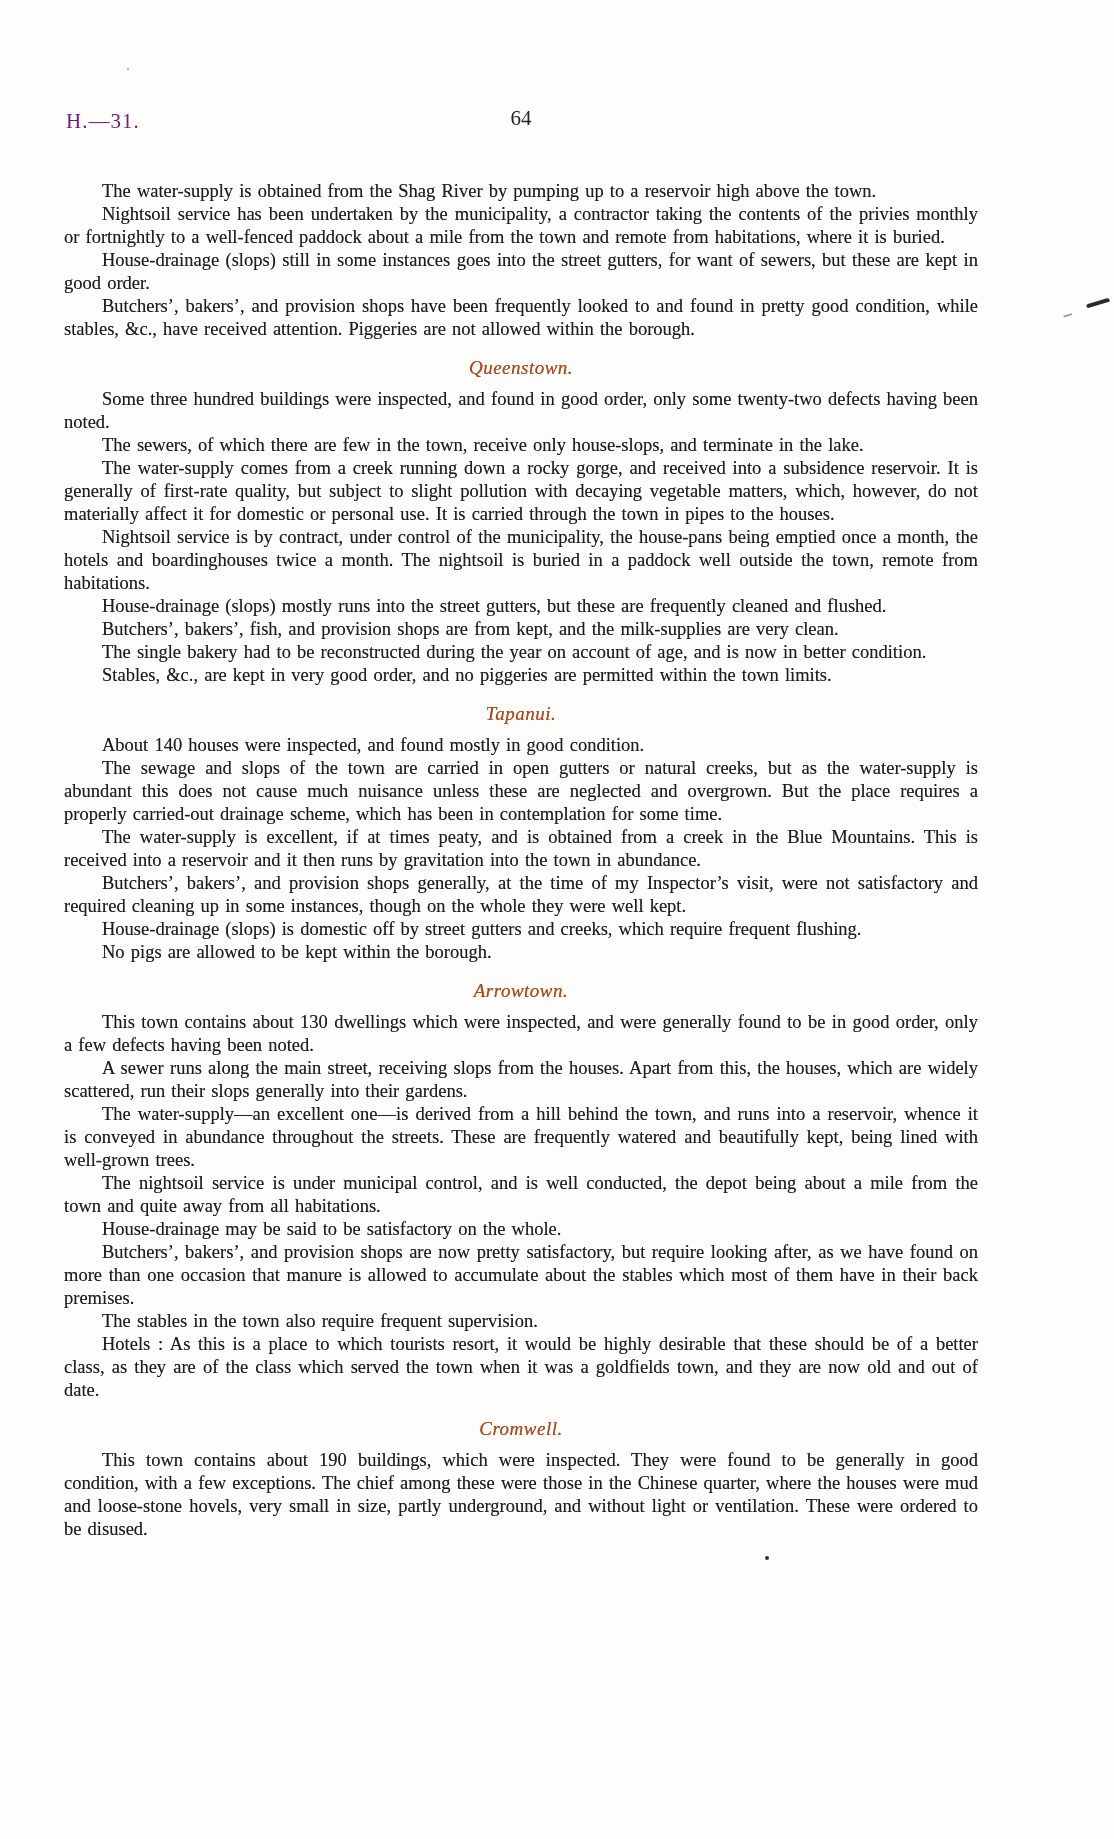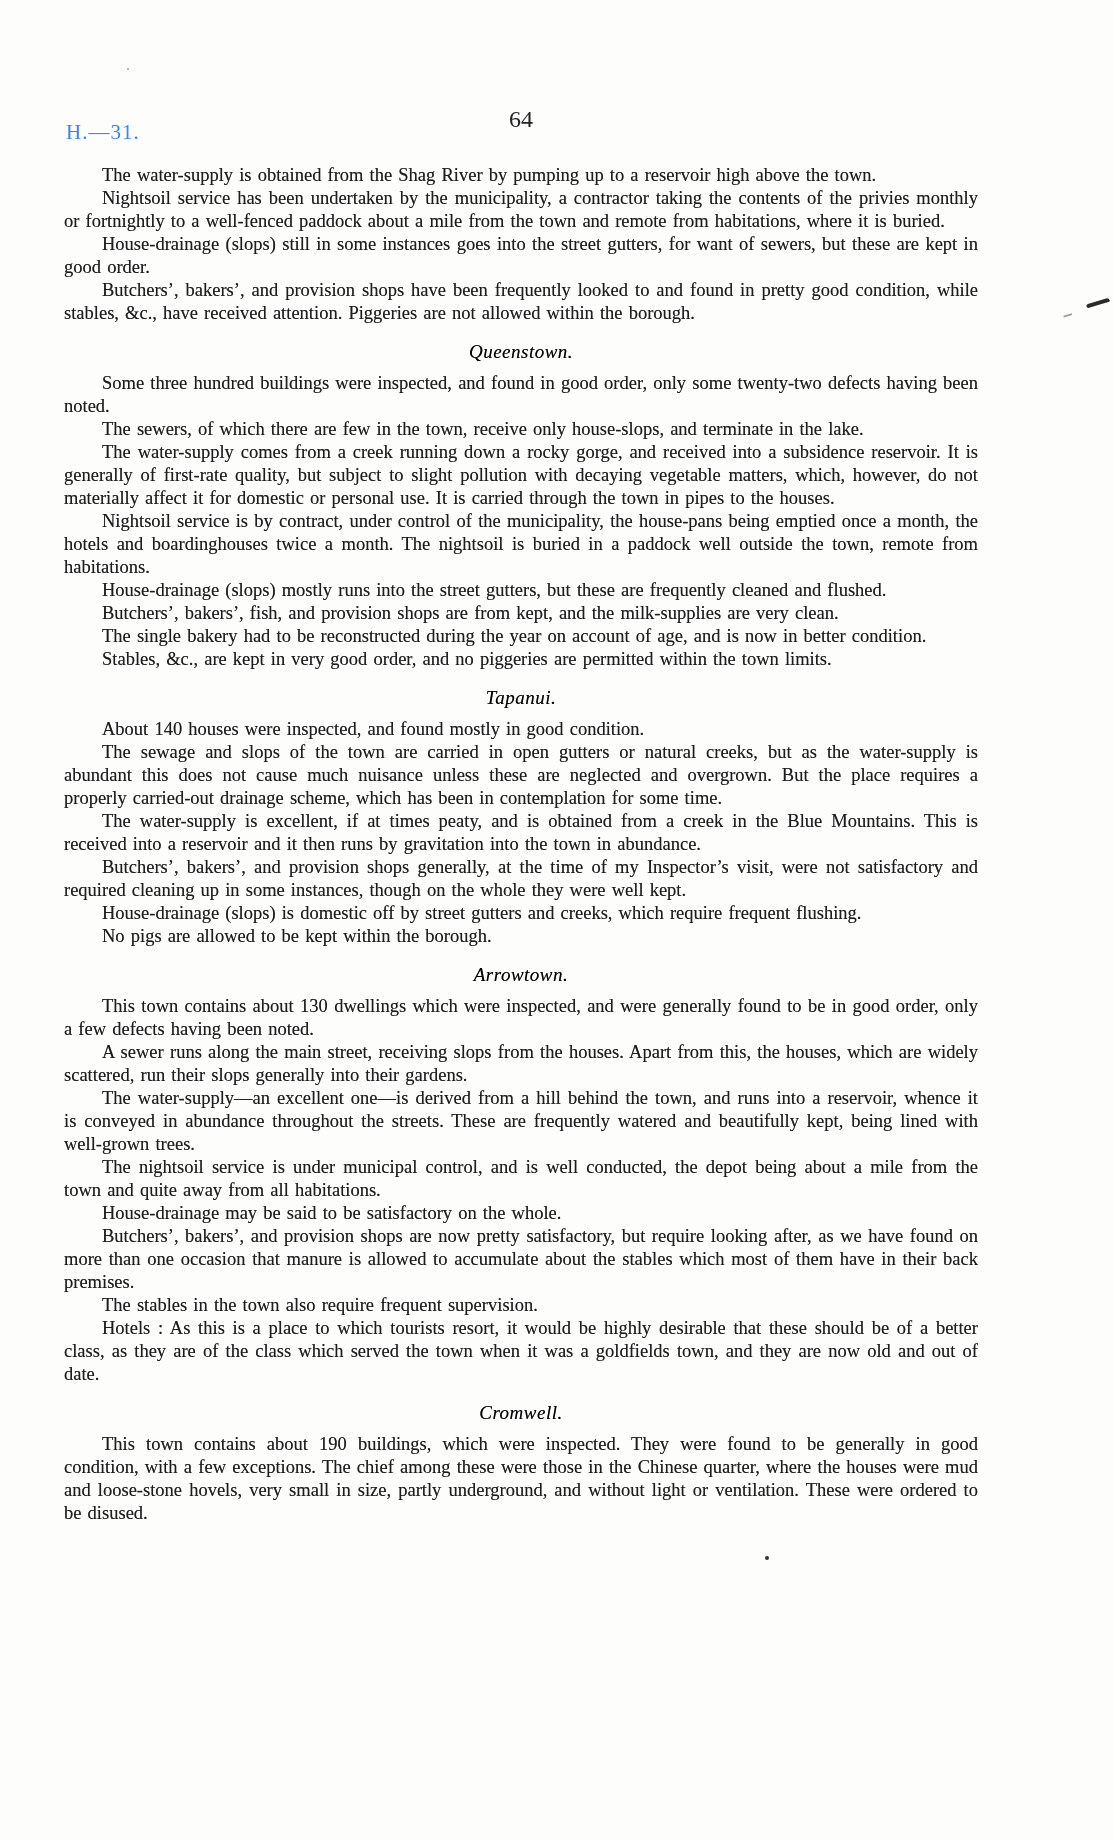--- a/index.html
+++ b/index.html
@@ -23,57 +23,57 @@
     top: 106px;
     width: 914px;
   }
   .page-header {
     position: relative;
     height: 34px;
   }
   .report-code {
     position: absolute;
     left: 2px;
-    top: 14px;
+    top: 3px;
     font-size: 21px;
     letter-spacing: 1px;
-    color: #3b82f6;
+    color: #701a75;
     text-align: right;
   }
   .page-number {
     position: absolute;
     left: 0;
     right: 0;
     top: 0;
     text-align: center;
-    font-size: 24px;
+    font-size: 21px;
     color: #232323;
   }
   .body-text {
-    margin-top: 24px;
+    margin-top: 40px;
     font-size: 18.5px;
     line-height: 23px;
     text-align: justify;
     word-spacing: 1.5px;
     color: #1d1d1d;
     text-shadow: 0 0 0.35px rgba(30,30,30,0.55);
   }
   .body-text p {
     margin: 0;
     text-indent: 38px;
   }
   .section-heading {
     font-style: italic;
     font-weight: normal;
     font-size: 19px;
     text-align: center;
     text-indent: 0;
     margin: 15px 0 9px 0;
     letter-spacing: 0.5px;
-    color: #000000;
+    color: #c2410c;
   }
   
   .pen-mark {
     position: absolute;
     left: 1086px;
     top: 301px;
     width: 24px;
     height: 4px;
     background: #2a2a2a;
     border-radius: 2px 3px 1px 2px;

